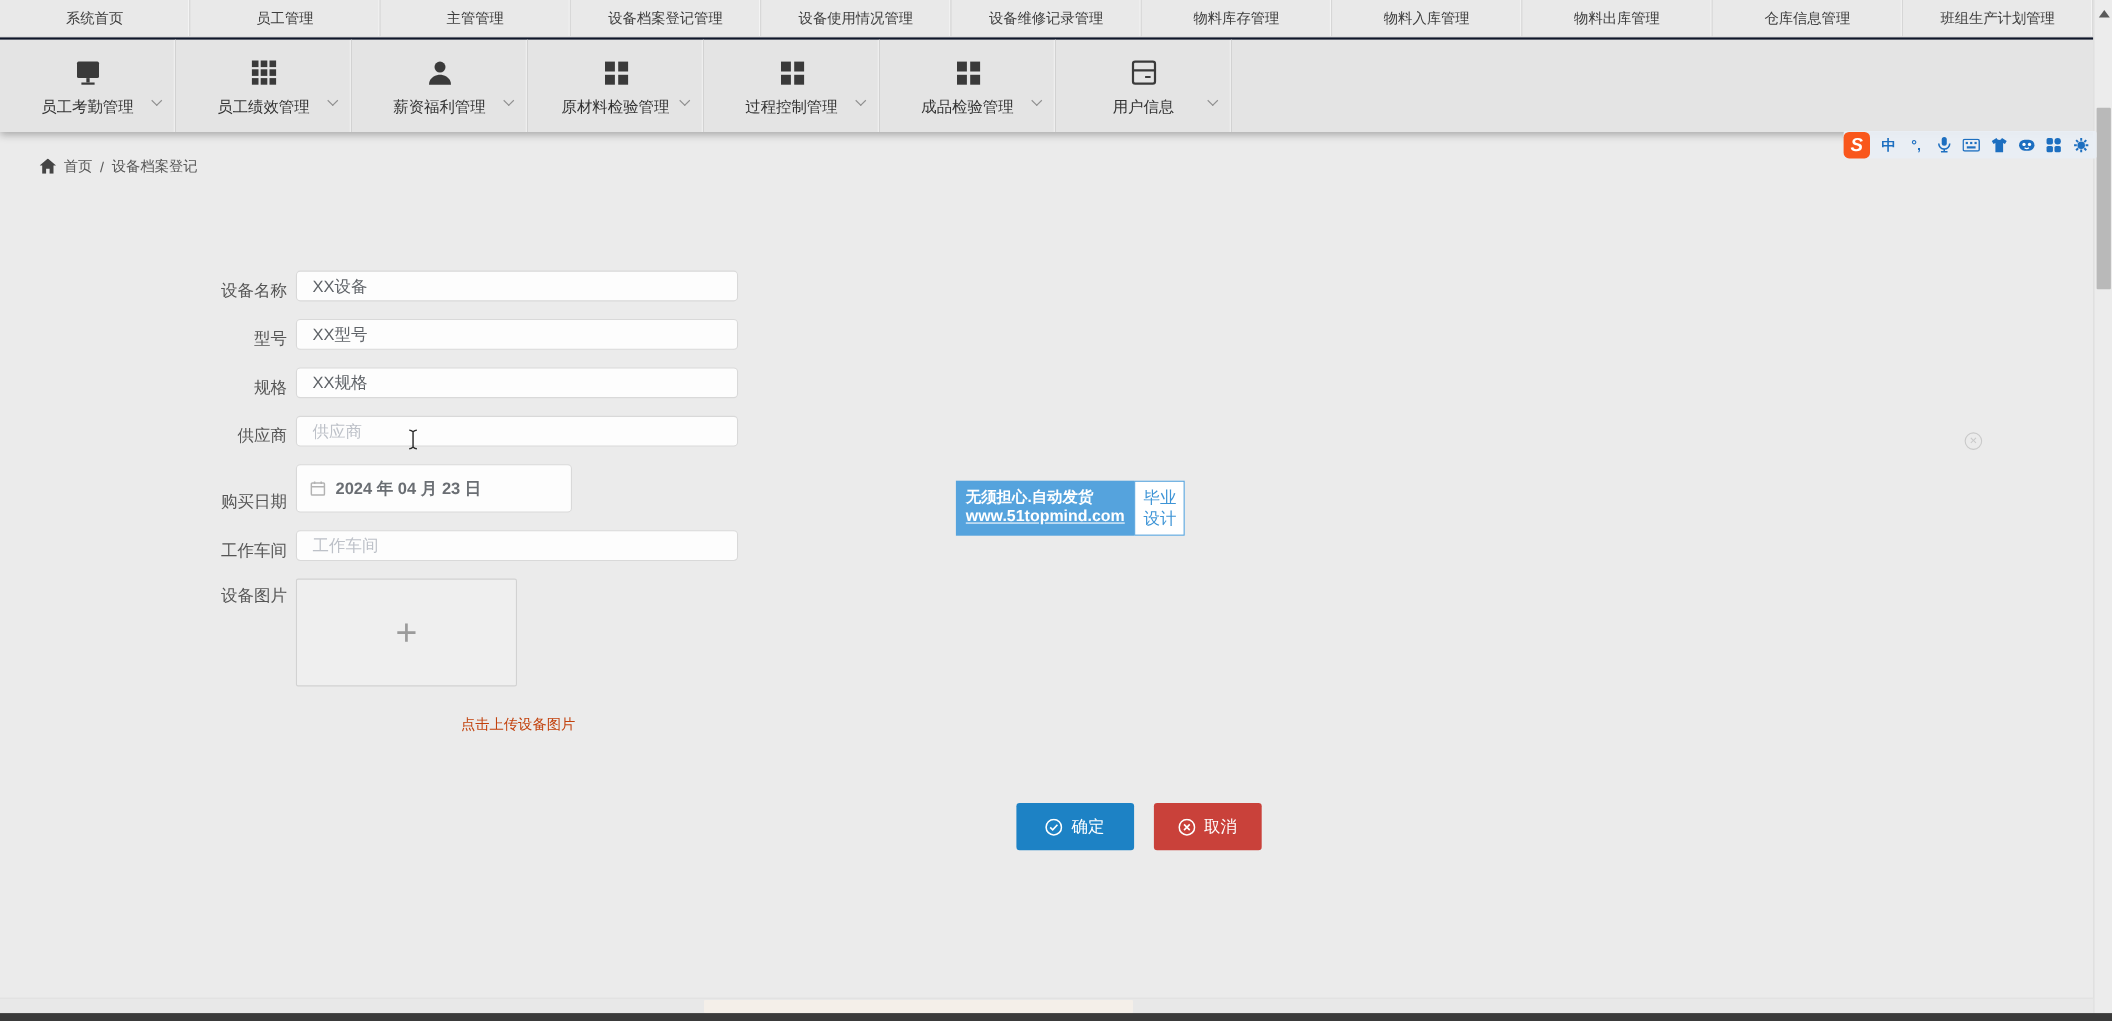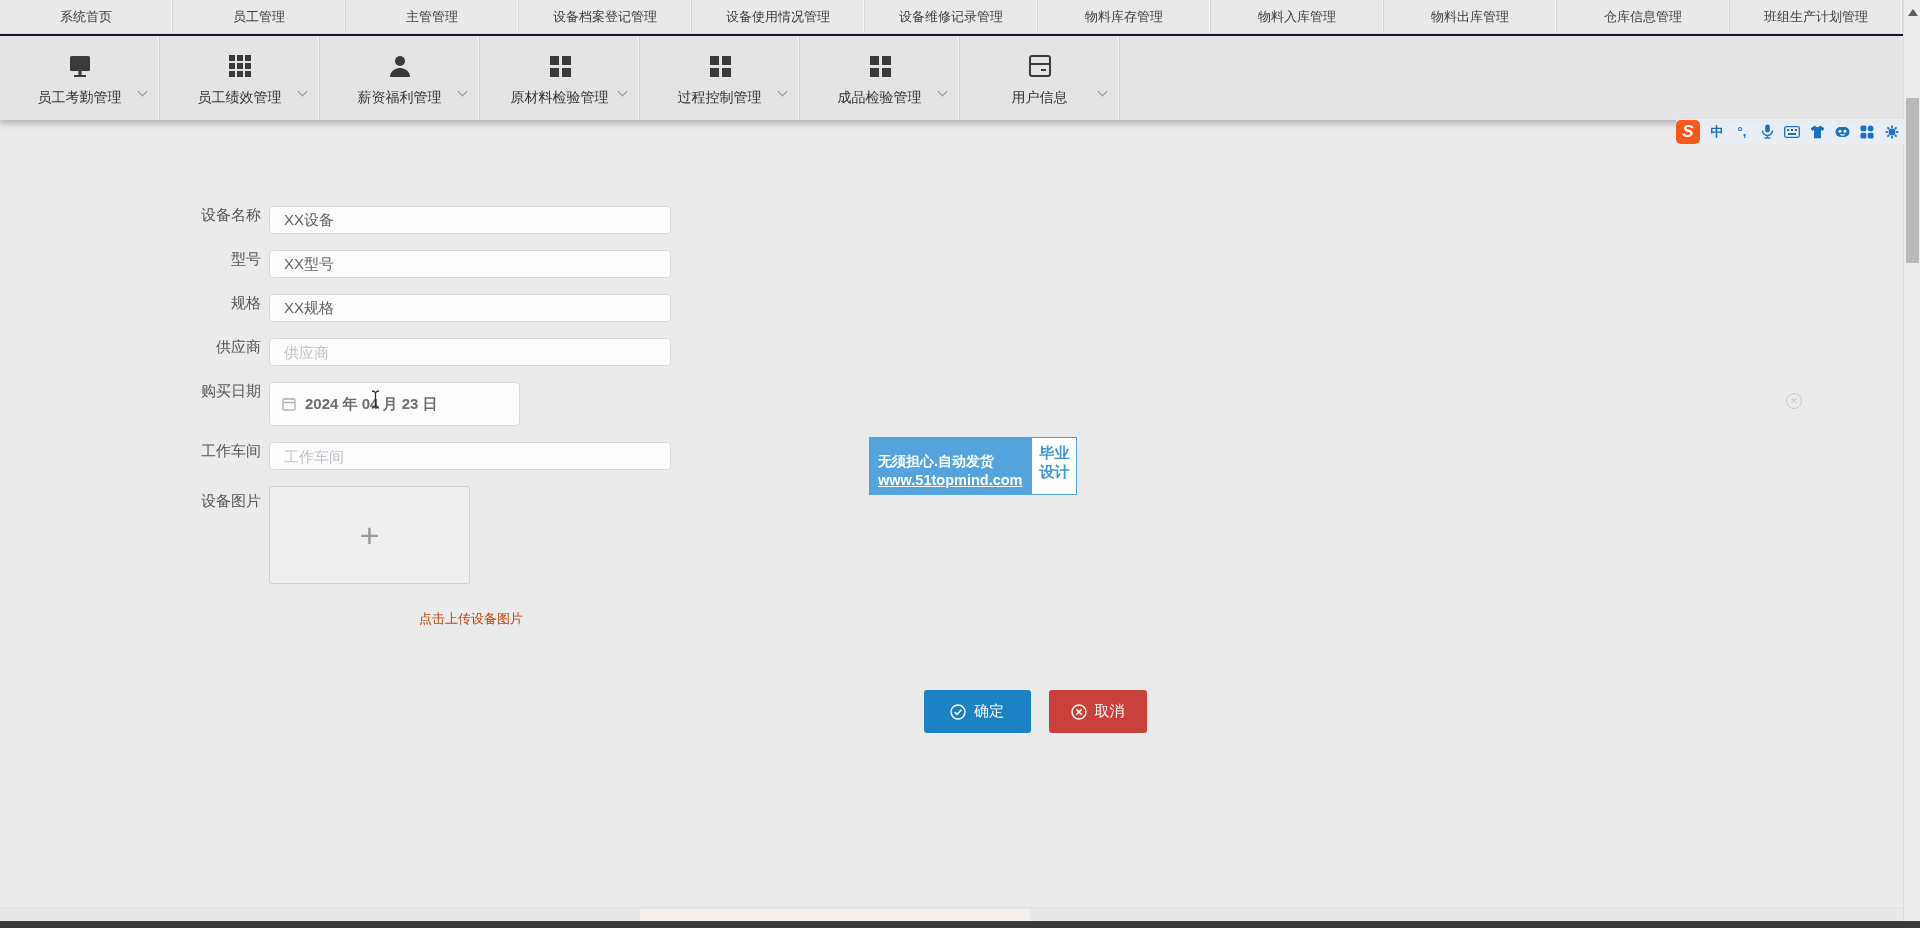--- a/index.html
+++ b/index.html
@@ -19,21 +19,21 @@
   .nav-block .blk-icon { height:34px; display:flex; align-items:center; justify-content:center; }
   .nav-block .blk-label { font-size:14px; color:#333; margin-top:6px; white-space:nowrap; }
   .chev { position:absolute; right:13px; top:52px; width:7px; height:7px;
           border-right:1.5px solid #8f8f8f; border-bottom:1.5px solid #8f8f8f; transform:rotate(45deg); }
 
   
   .breadcrumb { display:flex; align-items:center; gap:7px; padding:22px 0 0 36px; font-size:13px; color:#575757; }
 
   
   .form-wrap { margin:86px 0 0 150px; }
-  .form-row { display:flex; align-items:flex-start; margin-bottom:16px; }
+  .form-row { display:flex; align-items:flex-end; margin-bottom:16px; }
   .form-row.top-align { align-items:flex-start; }
   .form-label { width:111px; text-align:right; margin-right:8px; font-size:15px; color:#555; flex:none; }
   .form-row.top-align .form-label { padding-top:6px; }
   .form-input { width:402px; height:28px; border:1px solid #d9d9d9; border-radius:4px; background:#fdfdfd;
                 font-size:15px; color:#5f6368; padding:0 14px; outline:none; font-family:inherit; }
   .form-input::placeholder { color:#bdc1c8; }
   .date-box { width:251px; height:44px; border:1px solid #d9d9d9; border-radius:4px; background:#fdfdfd;
               display:flex; align-items:center; gap:9px; padding:0 12px; cursor:pointer;font-weight:bold; }
   .date-text { font-size:15px; color:#6a6e73; }
   .upload-box { width:201px; height:98px; border:1px solid #d2d2d2; background:#efefef; border-radius:2px;
@@ -43,24 +43,24 @@
 
   
   .btn-row { display:flex; justify-content:center; gap:18px; margin-top:62px; padding-right:0; }
   .btn { display:flex; align-items:center; justify-content:center; gap:8px; height:43px; border:none;
          border-radius:3px; color:#fff; font-size:15px; cursor:pointer; font-family:inherit; }
   .btn-confirm { width:107px; background:#1d82c5; }
   .btn-cancel { width:98px; background:#c9413a; }
 
   
   .watermark { position:absolute; left:869px; top:437px; display:flex; z-index:6; }
-  .wm-left { background:#55a3dd; color:#fff; padding:15px 9px 5px 9px; font-weight:bold; font-size:14px;
+  .wm-left { background:#55a3dd; color:#fff; padding:5px 9px 5px 9px; font-weight:bold; font-size:14px;
              line-height:19px; white-space:nowrap; }
   .wm-left .wm-url { text-decoration:underline; font-size:14.5px; }
-  .wm-badge { background:#fff; border:1px solid #55a3dd; color:#3d94d6; font-weight:bold; font-size:15px;
+  .wm-badge { background:#fff; border:1px solid #55a3dd; color:#3d94d6; font-weight:normal; font-size:15px;
               line-height:19px; padding:5px 7px; text-align:center; white-space:nowrap; }
 
   
   .ime-bar { position:absolute; right:14px; top:119px; height:25px; display:flex; align-items:center; gap:9px;
              background:rgba(233,238,244,.95); border-radius:2px; padding:0 6px 0 0; z-index:9; }
   .ime-logo { width:24px; height:24px; border-radius:5px; background:#f9571c; color:#fff; font-weight:bold;
               font-size:17px; display:flex; align-items:center; justify-content:center; font-style:italic; cursor:pointer; }
   .ime-ico { color:#1d6fc0; font-weight:bold; font-size:13px; display:flex; align-items:center; justify-content:center;
              width:16px; height:16px; cursor:pointer; }
 
@@ -198,20 +198,30 @@
               <line x1="15" y1="18" x2="20" y2="18" stroke="#3a3a3a" stroke-width="2"></line>
             </svg>
         </span>
         <span class="blk-label">用户信息</span>
         <span class="chev"></span>
       </div>
 
     </div>
   </div>
 
+  <div class="breadcrumb">
+    <span style="display:flex;">
+      <svg width="15" height="14" viewBox="0 0 16 15">
+          <path d="M8 0 L16 7 H13.5 V15 H9.7 V10 H6.3 V15 H2.5 V7 H0 Z" fill="#454545"></path>
+        </svg>
+    </span>
+    <span>首页</span>
+    <span>/</span>
+    <span>设备档案登记</span>
+  </div>
 
   <div class="form-wrap">
 
     <div class="form-row">
       <label class="form-label">设备名称</label>
       <input class="form-input" value="XX设备" style="">
     </div>
 
     <div class="form-row">
       <label class="form-label">型号</label>

